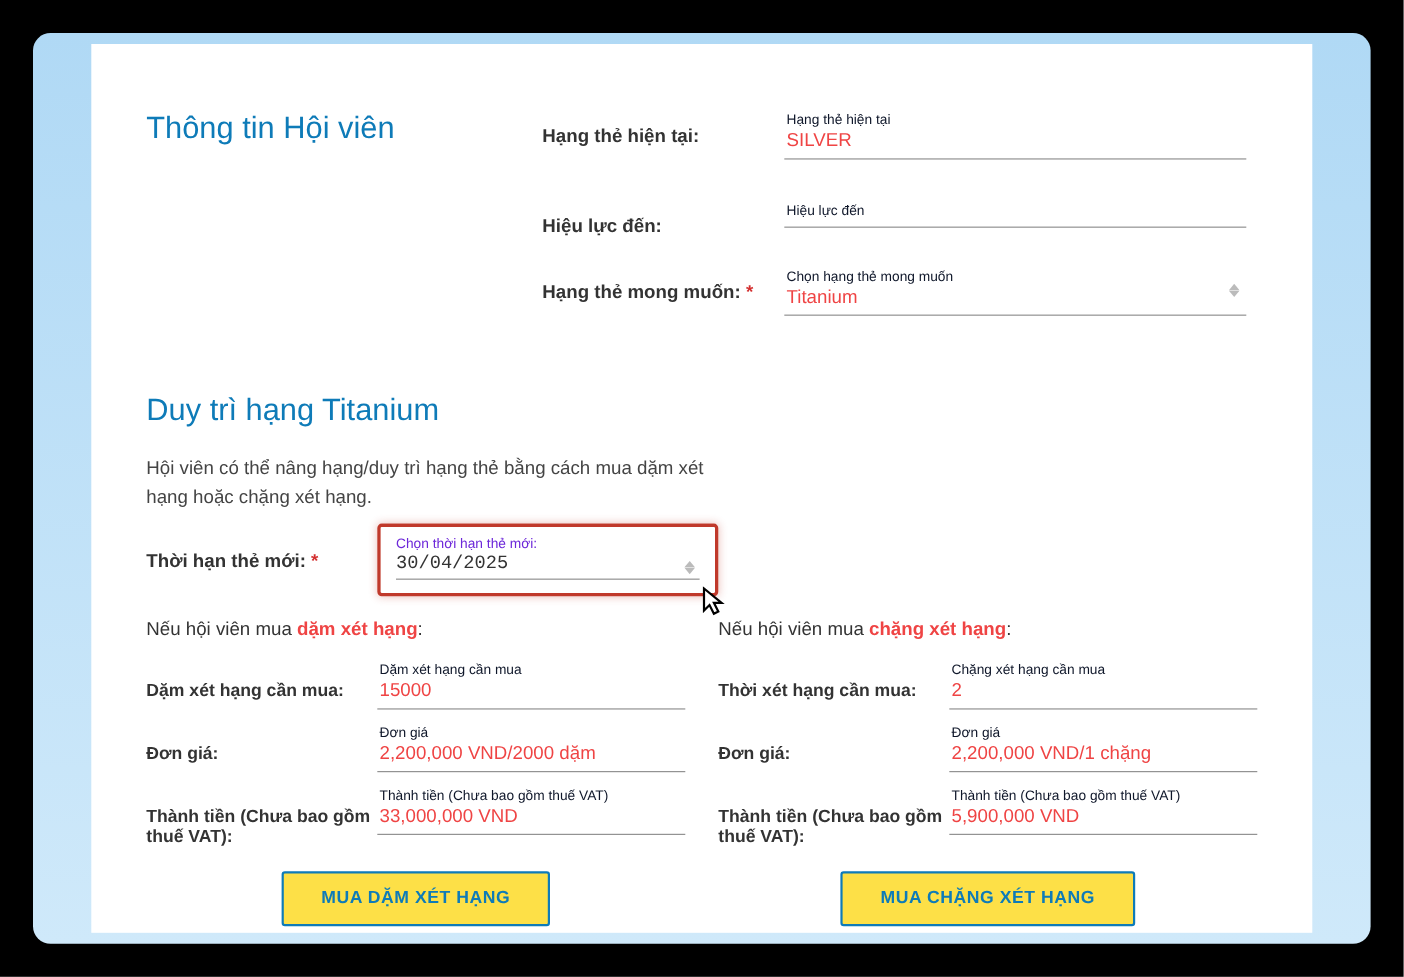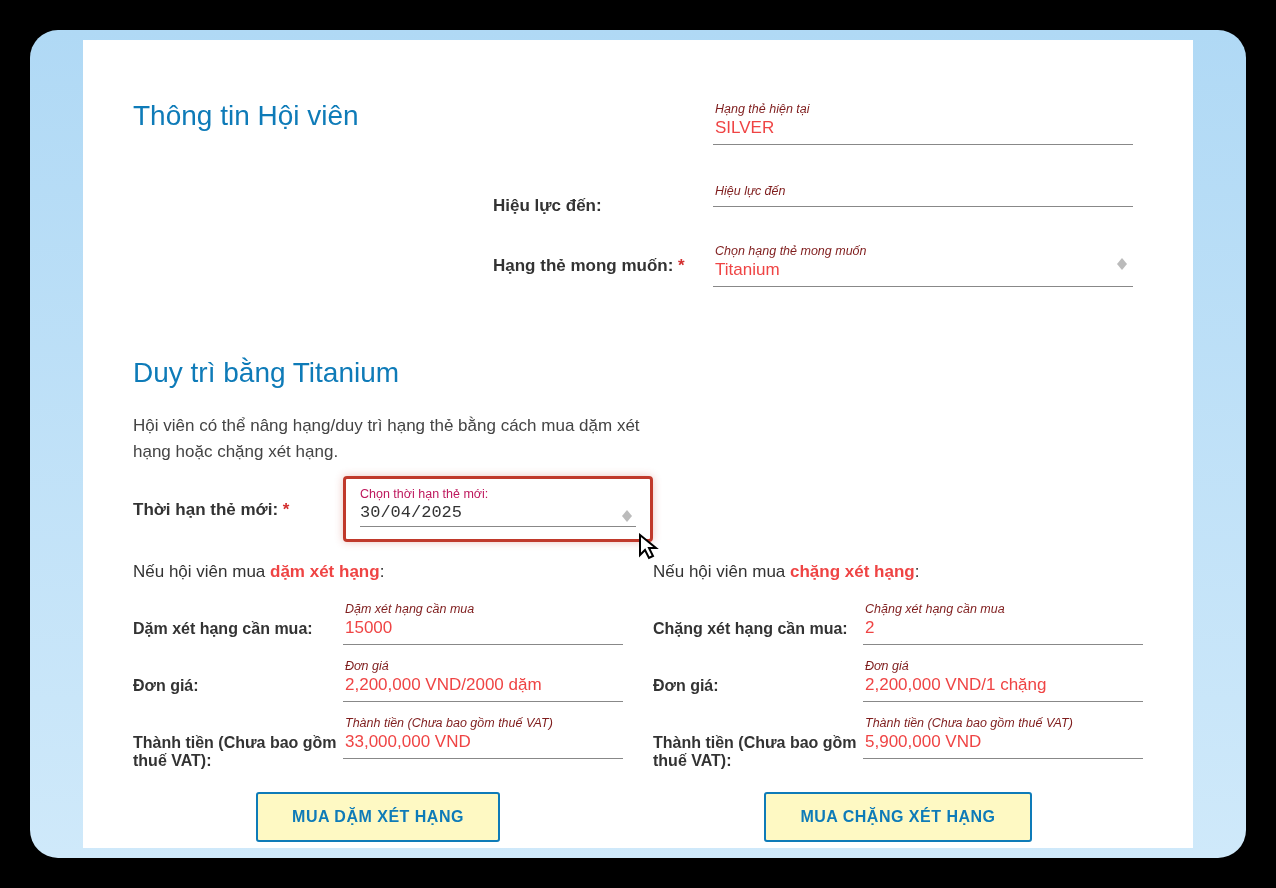--- a/index.html
+++ b/index.html
@@ -8,21 +8,21 @@
     background: #000;
     padding: 30px;
     display: flex;
     justify-content: center;
     align-items: flex-start;
   }
   .device-frame {
     width: 1216px;
     height: 828px;
     background: linear-gradient(to bottom, #b0d9f5 0%, #cfe9fa 100%);
-    border-radius: 28px;
+    border-radius: 16px;
     padding: 10px;
     box-shadow: 0 10px 40px rgba(0,0,0,0.6);
     overflow: hidden;
     position: relative;
   }
   .content-panel {
     background: #fff;
     width: 1110px;
     margin: 0 auto;
     height: 100%;
@@ -49,22 +49,21 @@
   }
   .req { color: #d32f2f; font-weight: 700; }
   .field {
     grid-column: 3;
     border-bottom: 1px solid #888;
     padding: 2px 4px 6px 2px;
     position: relative;
   }
   .field .small-label {
     font-size: 12.5px;
-    color: #7f1d1d;
-    font-style: italic;
+    color: #0f172a;
   }
   .field .value {
     font-size: 17px;
     color: #ef4444;
     margin-top: 2px;
   }
   .select-chevron {
     position: absolute;
     right: 4px;
     top: 50%;
@@ -93,21 +92,21 @@
     align-items: start;
     margin-bottom: 20px;
   }
   .term-select-wrap {
     border: 3px solid #c0392b;
     border-radius: 4px;
     padding: 8px 14px 12px 14px;
     position: relative;
     box-shadow: 0 0 8px rgba(192,57,43,0.3);
   }
-  .term-select-wrap .small-label { font-size: 12.5px; color: #be185d; }
+  .term-select-wrap .small-label { font-size: 12.5px; color: #6d28d9; }
   .term-select-wrap .value { font-size: 17px; color: #333; margin-top:2px; border-bottom:1px solid #888; padding-bottom:4px; position:relative;font-family:Liberation Mono, monospace;}
   .term-select-wrap .select-chevron { right: 2px; top: 6px; transform:none;}
   .cursor-icon {
     position: absolute;
     right: -14px;
     bottom: -22px;
     width: 28px;
     height: 28px;
     z-index: 5;
   }
@@ -128,37 +127,38 @@
     align-items: start;
     margin-bottom: 12px;
   }
   .row .label-cell { padding-top: 20px; font-size:16px; }
   .row .field { grid-column: 2; }
   .btn-wrap { text-align: center; margin-top: 22px; }
   .btn {
     display: inline-block;
     border: 2px solid #0e7bb8;
     color: #0e7bb8;
-    background: #fef9c3;
+    background: #fde047;
     font-weight: 700;
     font-size: 16px;
     letter-spacing: 0.5px;
     padding: 14px 34px;
     border-radius: 3px;
     cursor: pointer;
   }
 </style>
 </head>
 <body>
 
 <div class="device-frame">
   <div class="content-panel">
 
     <div class="form-grid">
       <div class="section-title" style="grid-column:1;">Thông tin Hội viên</div>
+      <div style="grid-column:2;" class="label-cell">Hạng thẻ hiện tại:</div>
       <div class="field">
         <div class="small-label">Hạng thẻ hiện tại</div>
         <div class="value">SILVER</div>
       </div>
 
       <div style="grid-column:1;"></div>
       <div style="grid-column:2;" class="label-cell">Hiệu lực đến:</div>
       <div class="field">
         <div class="small-label">Hiệu lực đến</div>
         <div class="value"></div>
@@ -177,21 +177,21 @@
               <path d="M0 6 L5 0 L10 6 Z" fill="#bbb"></path>
             </svg>
           <svg width="10" height="6" viewBox="0 0 10 6">
               <path d="M0 0 L5 6 L10 0 Z" fill="#bbb"></path>
             </svg>
         </span>
       </div>
     </div>
 
     <div class="section2">
-      <div class="section-title">Duy trì bằng Titanium</div>
+      <div class="section-title">Duy trì hạng Titanium</div>
       <div class="desc">Hội viên có thể nâng hạng/duy trì hạng thẻ bằng cách mua dặm xét hạng hoặc chặng xét hạng.</div>
 
       <div class="term-row">
         <div class="label-cell" style="padding-top:24px;">
           <span>Thời hạn thẻ mới:</span>
           <span class="req">*</span>
         </div>
         <div class="term-select-wrap">
           <div class="small-label">Chọn thời hạn thẻ mới:</div>
           <div class="value">
@@ -244,21 +244,21 @@
           <div class="btn-wrap">
             <button class="btn">MUA DẶM XÉT HẠNG</button>
           </div>
         </div>
 
         <div>
           <div class="col-heading">
             <span>Nếu hội viên mua </span><span class="link">chặng xét hạng</span><span>:</span>
           </div>
           <div class="row">
-            <div class="label-cell">Chặng xét hạng cần mua:</div>
+            <div class="label-cell">Thời xét hạng cần mua:</div>
             <div class="field">
               <div class="small-label">Chặng xét hạng cần mua</div>
               <div class="value">2</div>
             </div>
           </div>
           <div class="row">
             <div class="label-cell">Đơn giá:</div>
             <div class="field">
               <div class="small-label">Đơn giá</div>
               <div class="value">2,200,000 VND/1 chặng</div>

